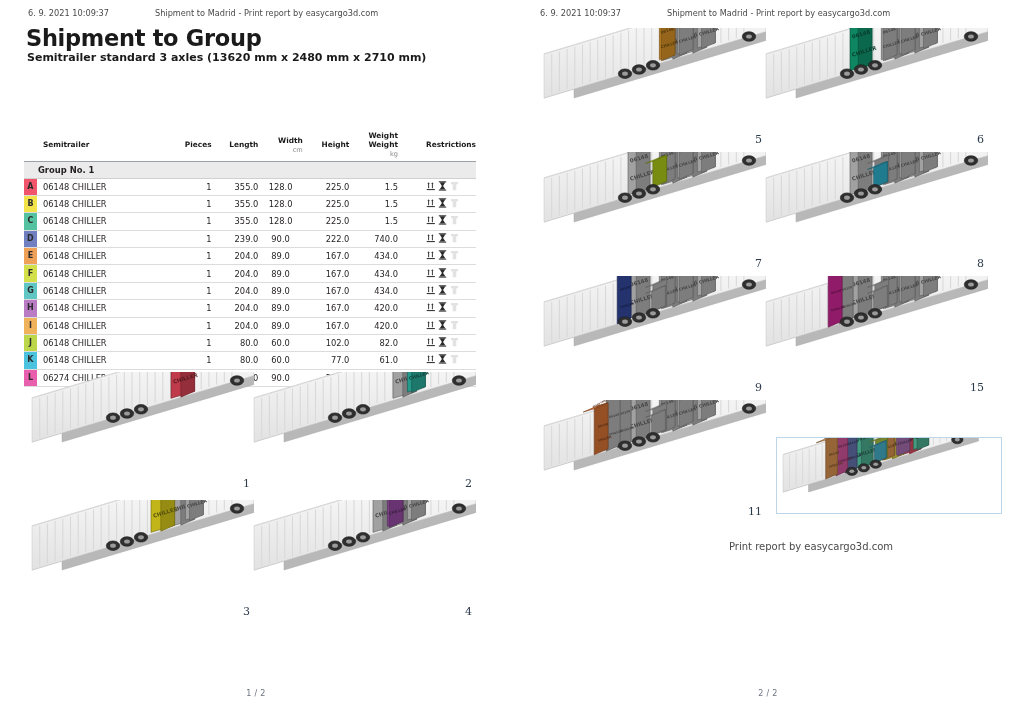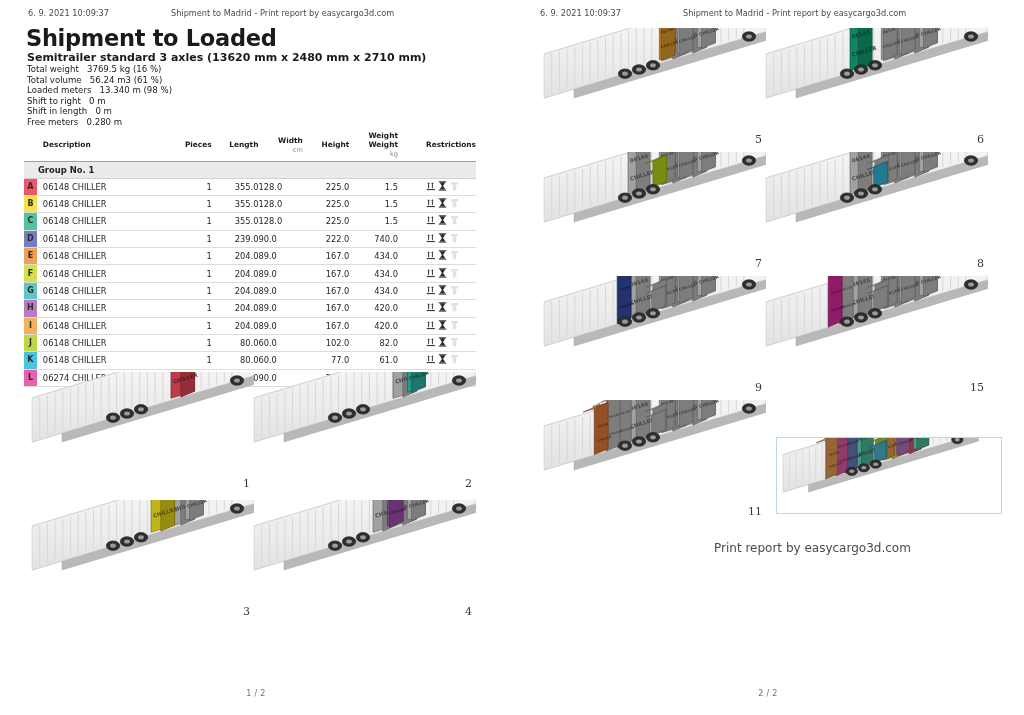--- a/index.html
+++ b/index.html
@@ -35,21 +35,21 @@
     top: 8px; left: 0; width: 512px;
     height: 14px;
     font-size: 8.2px;
     color: #4a4a4a;
   }
   .runhead .rh-date {
     position: absolute; left: 28px; top: 0;
     white-space: nowrap;
   }
   .runhead .rh-title {
-    position: absolute; left: 171px; top: 0;
+    position: absolute; left: 155px; top: 0;
     white-space: nowrap;
   }
 
   
   .pagenum {
     position: absolute;
     bottom: 17px; left: 0; width: 512px;
     text-align: center;
     font-size: 8px;
     color: #6b7280;
@@ -125,21 +125,21 @@
     padding: 0 !important;
     text-align: center;
     font-weight: bold;
     font-size: 8px;
     color: #2b2b2b;
     line-height: 14px;
   }
   td.c-desc   { padding-left: 6px !important; text-align: left;  width: 150px; }
   td.c-pieces { text-align: right; width: 42px; }
   td.c-len    { text-align: right; width: 50px; }
-  td.c-wid    { text-align: left; width: 48px; }
+  td.c-wid    { text-align: center; width: 48px; }
   td.c-hei    { text-align: right; width: 50px; }
   td.c-wei    { text-align: right; width: 74px; padding-right: 22px !important; }
   td.c-res    { text-align: left;  width: 56px; padding-left: 6px !important; }
 
   
   .res-icons { display: inline-flex; align-items: flex-end; gap: 2.5px; }
   .ricon { display: inline-block; line-height: 0; }
   .ricon.dim { opacity: .28; }
 
   
@@ -156,54 +156,46 @@
   }
   .step.framed {
     border: 1px solid #bcd6ea;
     background: #fff;
   }
   .truck-svg { position: absolute; left: 0; top: 0; }
 
   
   .printby {
     position: absolute;
-    left: 202px; top: 541px;
-    font-size: 12px;
+    left: 217px; top: 541px;
+    font-size: 10px;
     color: #4a4a4a;
   }
 </style>
 </head>
 <body>
 
 <div class="sheet">
 
   <div class="page">
 
     <div class="runhead">
       <span class="rh-date">6. 9. 2021 10:09:37</span>
       <span class="rh-title">Shipment to Madrid - Print report by easycargo3d.com</span>
     </div>
 
-    <div class="doc-title">Shipment to Loaded</div>
+    <div class="doc-title">Shipment to Group</div>
     <div class="vehicle-line">Semitrailer standard 3 axles (13620 mm x 2480 mm x 2710 mm)</div>
 
-    <div class="stats">
-      <div>Total weight   3769.5 kg (16 %)</div>
-      <div>Total volume   56.24 m3 (61 %)</div>
-      <div>Loaded meters   13.340 m (98 %)</div>
-      <div>Shift to right   0 m</div>
-      <div>Shift in length   0 m</div>
-      <div>Free meters   0.280 m</div>
-    </div>
 
     <table class="cargo-table">
       <thead>
         <tr>
           <th></th>
-          <th style="text-align:left;padding-left:6px">Description</th>
+          <th style="text-align:left;padding-left:6px">Semitrailer</th>
           <th style="text-align:right">Pieces</th>
           <th style="text-align:right"><span>Length</span></th>
           <th style="text-align:right"><span>Width</span><span class="unit">cm</span></th>
           <th style="text-align:right"><span>Height</span></th>
           <th style="text-align:right;padding-right:22px"><span>Weight Weight</span><span class="unit">kg</span></th>
           <th style="text-align:right;padding-left:6px">Restrictions</th>
         </tr>
         <tr class="thead-rule">
             <td colspan="8"></td>
           </tr>

